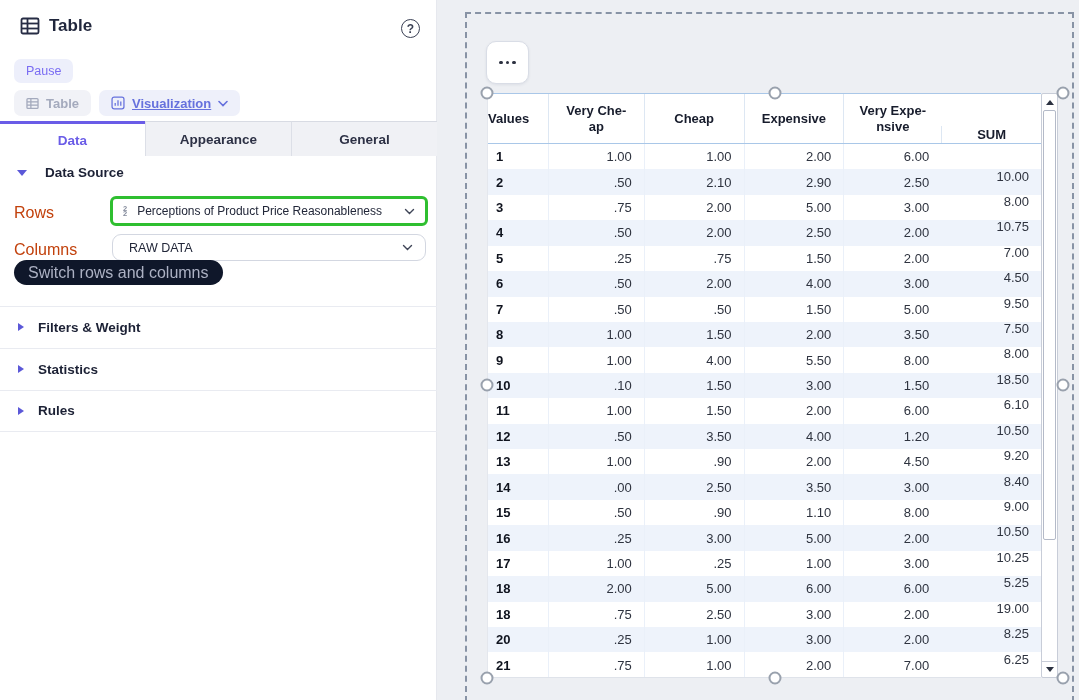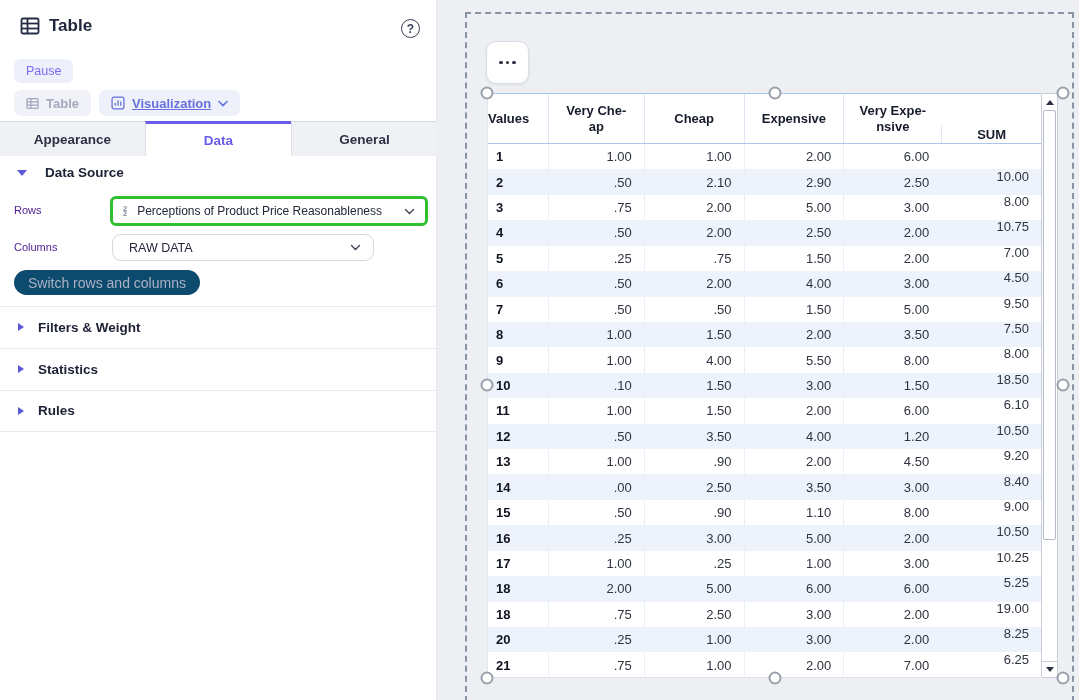--- a/index.html
+++ b/index.html
@@ -29,33 +29,33 @@
   .tab{flex:1;display:flex;align-items:center;justify-content:center;font-size:13.5px;font-weight:bold;
        color:#2d3145;background:#f0f1f5;border-top:1px solid #d8dbe3;box-sizing:border-box;cursor:pointer;}
   .tab + .tab{border-left:1px solid #dcdfe7;}
   .tab.active{background:#ffffff;color:#6a5ce7;border-top:3px solid #6a5ce7;}
   .ds-header{position:absolute;left:17px;top:165px;display:flex;align-items:center;gap:18px;}
   .tri-down{width:0;height:0;border-left:5px solid transparent;border-right:5px solid transparent;
             border-top:6.5px solid #5b58d8;}
   .tri-right{width:0;height:0;border-top:4.5px solid transparent;border-bottom:4.5px solid transparent;
              border-left:6.5px solid #5b58d8;}
   .sec-label{font-weight:bold;font-size:13.5px;color:#1c2135;}
-  .row-label{position:absolute;left:14px;font-size:11px;color:#4c1d95;}
+  .row-label{position:absolute;left:14px;font-size:16px;color:#c2410c;}
   .rows-select{position:absolute;left:110px;top:196px;width:318px;height:30px;border:3px solid #2fbf30;
                border-radius:6px;background:#fff;box-sizing:border-box;display:flex;align-items:center;
                padding:0 10px;gap:10px;cursor:pointer;}
   .num-icon{display:flex;flex-direction:column;align-items:center;font-size:7.5px;line-height:5.5px;
             color:#838a9b;font-weight:bold;}
   .sel-text{flex:1;font-size:12px;color:#222739;white-space:nowrap;overflow:hidden;}
-  .columns-select{position:absolute;left:112px;top:234px;width:262px;height:27px;border:1px solid #d3d7e1;
+  .columns-select{position:absolute;left:112px;top:234px;width:314px;height:27px;border:1px solid #d3d7e1;
                   border-radius:9px;background:#fff;box-sizing:border-box;display:flex;align-items:center;
                   padding:0 12px 0 16px;cursor:pointer;}
   .sel-text2{flex:1;font-size:12.5px;color:#222739;}
-  .switch-btn{position:absolute;left:14px;top:270px;height:25px;padding:0 14px;border-radius:13px;
-              background:#0c4a6e;color:#acb1c3;font-size:14px;display:inline-flex;align-items:center;}
+  .switch-btn{position:absolute;left:14px;top:260px;height:25px;padding:0 14px;border-radius:13px;
+              background:#0f172a;color:#acb1c3;font-size:16px;display:inline-flex;align-items:center;}
   .accordion{position:absolute;left:0;top:306px;width:437px;border-top:1px solid #e9ebf1;}
   .acc-row{height:40.8px;display:flex;align-items:center;gap:14px;padding-left:18px;
            border-bottom:1px solid #e9ebf1;cursor:pointer;}
 
   
   .marquee{position:absolute;left:465px;top:12px;width:609px;height:700px;
            border:2px dashed #8893a5;box-sizing:border-box;z-index:1;}
   .more-btn{position:absolute;left:486px;top:41px;width:43px;height:43px;background:#fff;
             border:1px solid #d9dde6;border-radius:10px;display:flex;align-items:center;justify-content:center;
             gap:3px;box-shadow:0 1px 3px rgba(25,39,80,0.08);z-index:4;cursor:pointer;box-sizing:border-box;}
@@ -354,22 +354,22 @@
       <span>Visualization</span>
       <span style="display:flex">
         <svg width="10" height="7" viewBox="0 0 10 7">
             <polyline points="1,1.5 5,5.5 9,1.5" fill="none" stroke="currentColor" stroke-width="1.6" stroke-linecap="round"></polyline>
           </svg>
       </span>
     </div>
   </div>
 
   <div class="tabbar">
+      <div class="tab active">Data</div>
       <div class="tab">Appearance</div>
-      <div class="tab active">Data</div>
       <div class="tab">General</div>
     </div>
 
   <div class="ds-header">
     <span class="tri-down"></span>
     <span class="sec-label">Data Source</span>
   </div>
 
   <div class="row-label" style="top:204px">Rows</div>
   <div class="rows-select">

